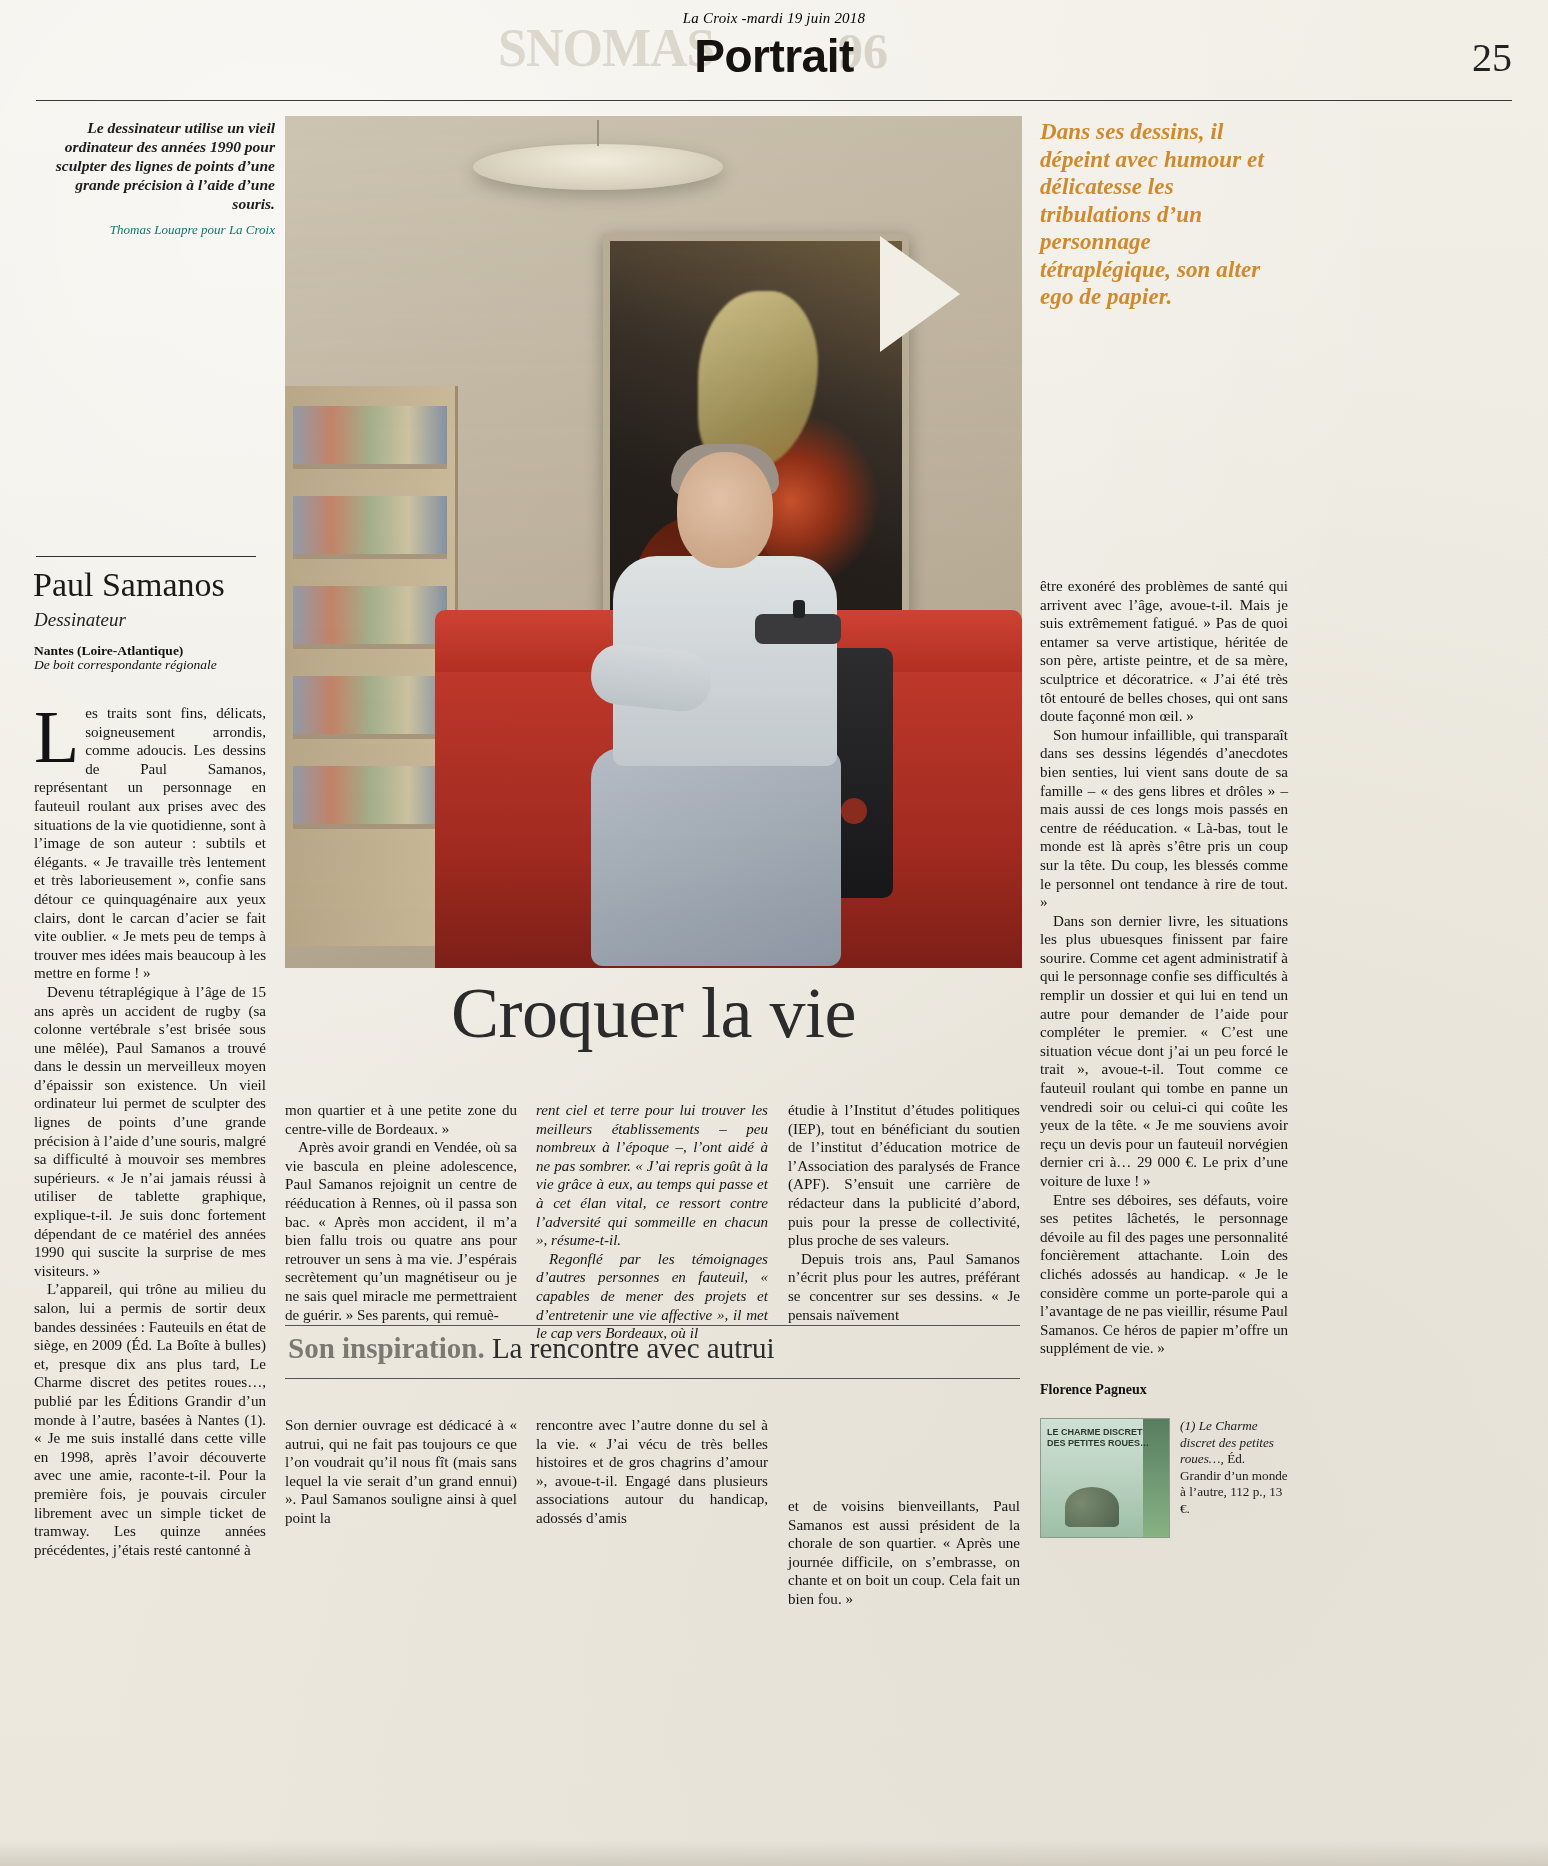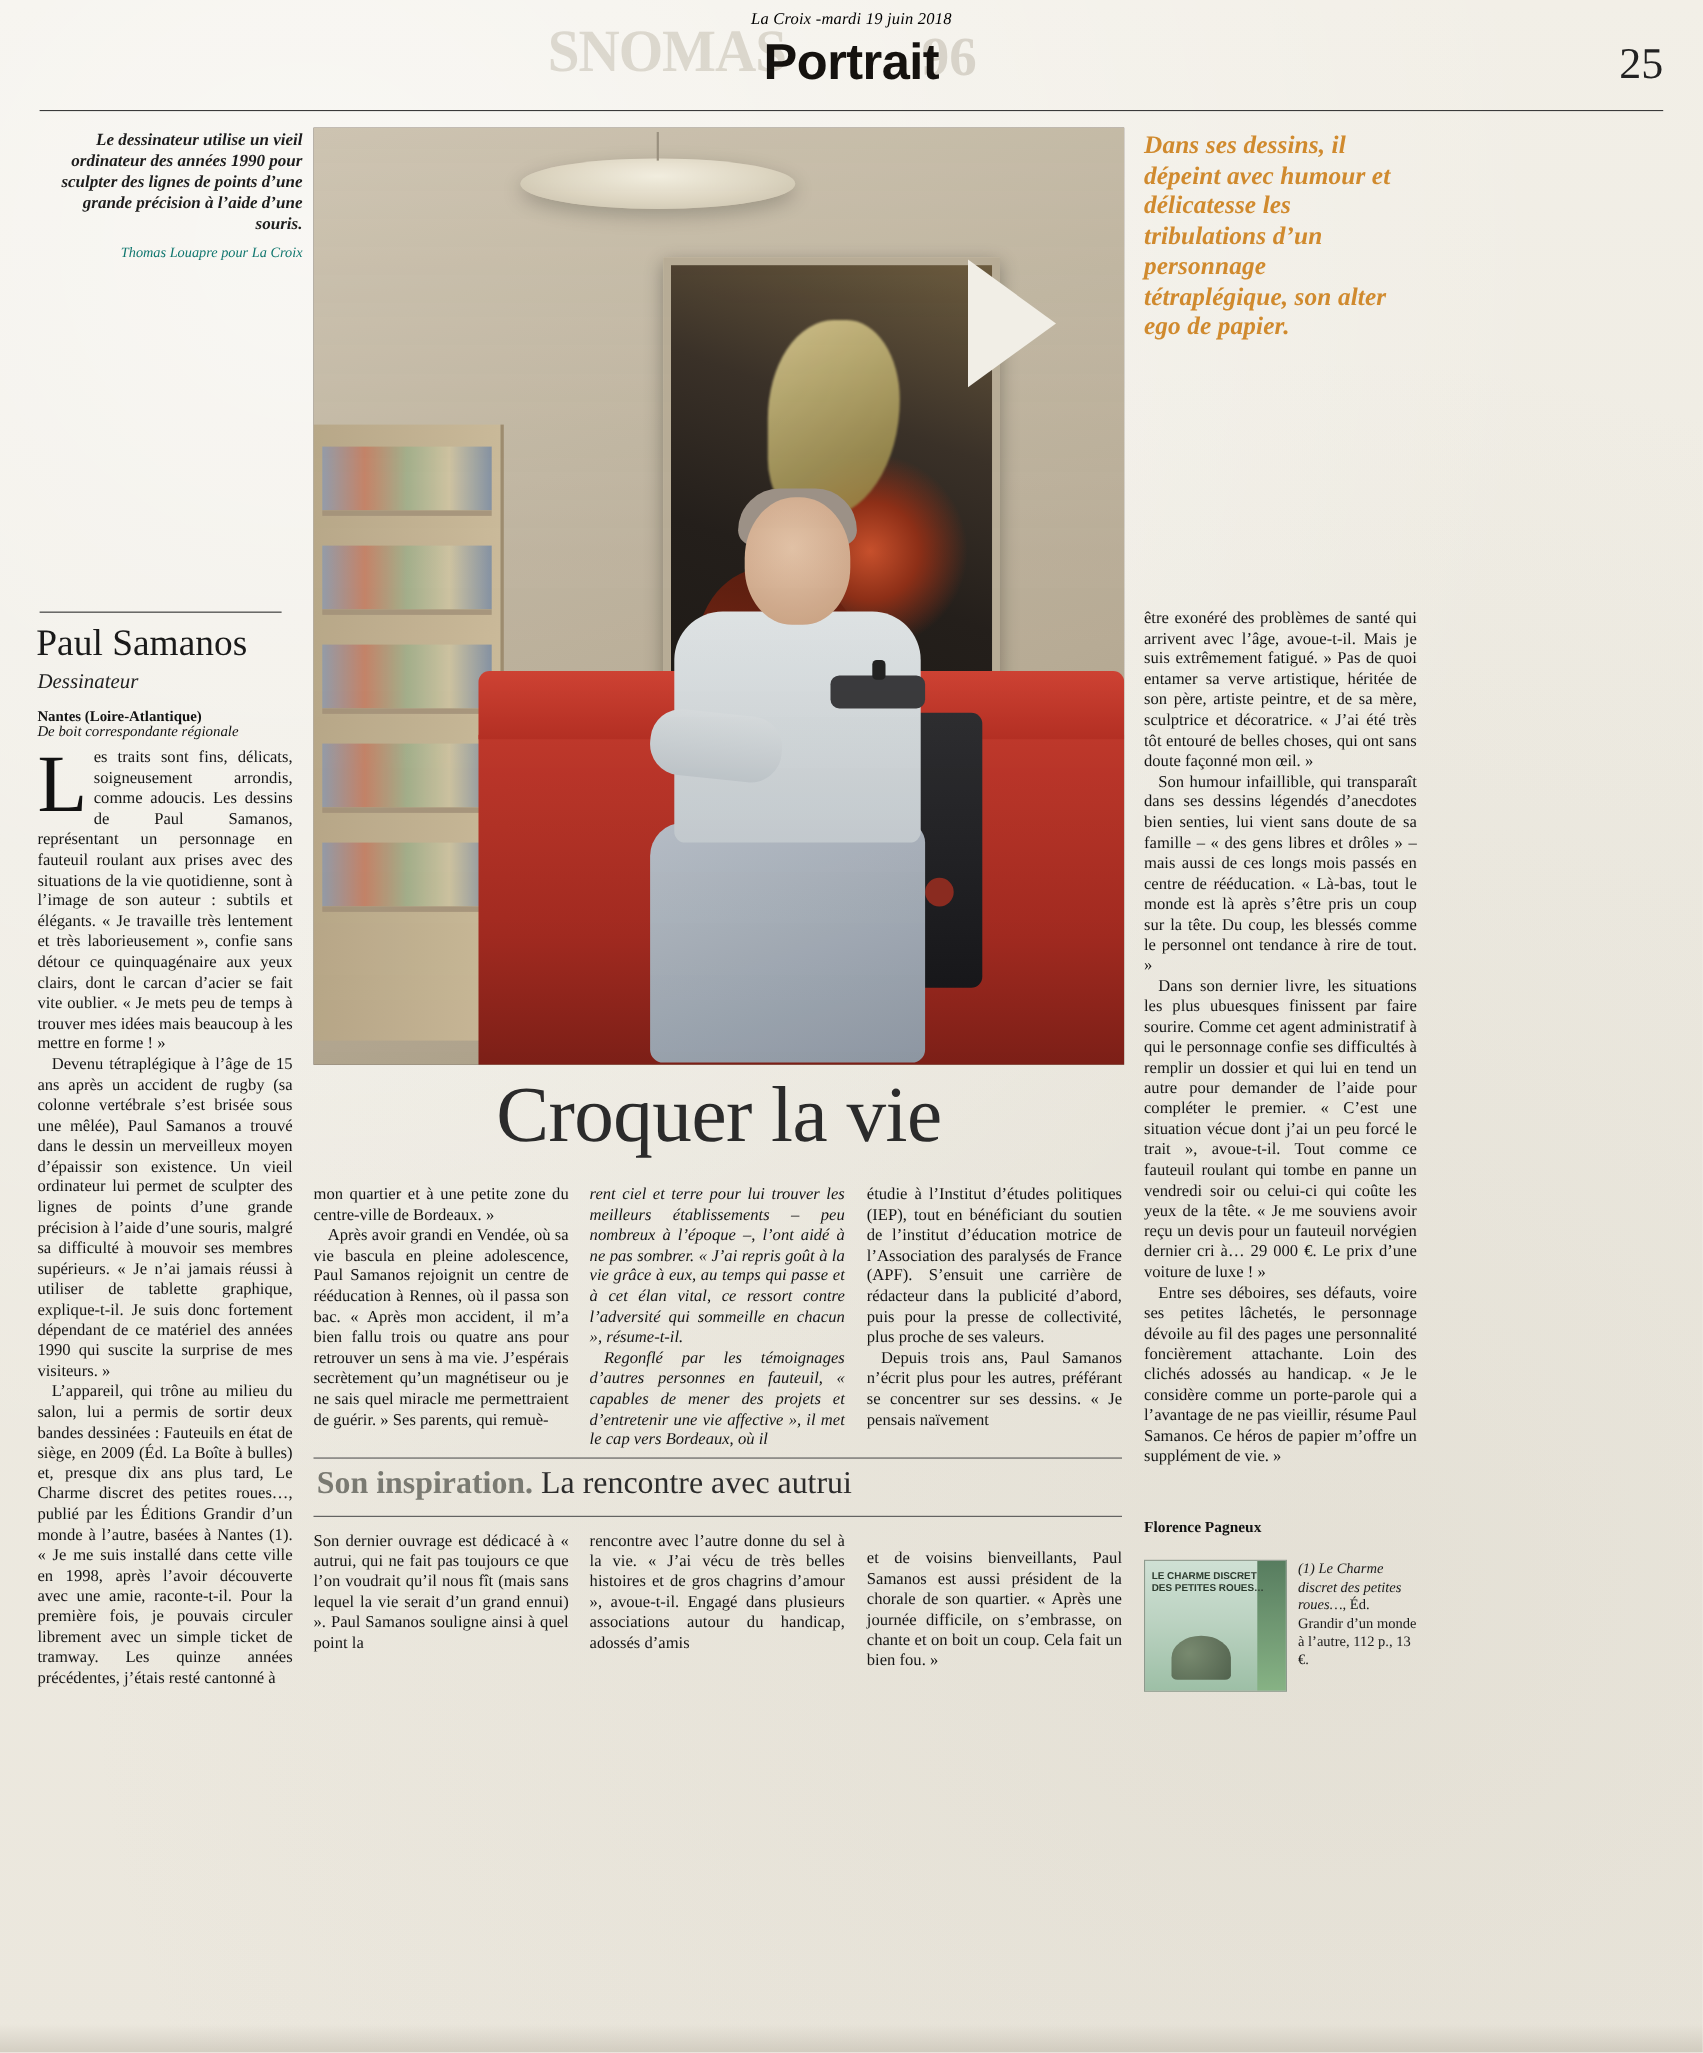--- a/index.html
+++ b/index.html
@@ -216,21 +216,21 @@
   }
 
   
   .col{
     position:absolute;
     font-size:15.1px; line-height:18.6px; text-align:justify;
     color:#141414;
     font-family:"Liberation Serif", serif;
   }
   .col p{ margin:0; text-indent:13px; }
-  .col p.noind{ text-indent:0; }
+  .col p.noind{ text-indent:0;margin-top:24px; }
   .col p + p { margin-top:0; }
 
   .col-1{ left:34px; top:680px; width:232px; }
   .dropcap{
     float:left; font-size:74px; line-height:58px; padding:4px 6px 0 0;
     font-family:"Liberation Serif", serif; color:#121212;
   }
 
   .col-2{ left:285px; top:1077px; width:232px; }
   .col-3{ left:536px; top:1077px; width:232px;font-style:italic; }
@@ -253,21 +253,21 @@
     position:absolute; left:288px; top:1332px; width:740px;
     font-size:29px; color:#2c2c2c;
   }
   .sub-head .strong{ font-weight:bold; color:#7a7a72; }
   .sub-rule2{
     position:absolute; left:285px; top:1378px; width:735px; border-top:1px solid #555;
   }
 
   .col-b1{ left:285px; top:1392px; width:232px; }
   .col-b2{ left:536px; top:1392px; width:232px; }
-  .col-b3{ left:788px; top:1408px; width:232px; }
+  .col-b3{ left:788px; top:1473px; width:232px; }
 
   .signature{
     position:absolute; left:1040px; top:1382px;
     font-size:14px; font-weight:bold; color:#111;
   }
 
   
   .bookcover{
     position:absolute; left:1040px; top:1418px; width:128px; height:118px;
     background:linear-gradient(180deg,#cfe0d4 0%, #bcd3c2 45%, #9dbfa6 100%);

